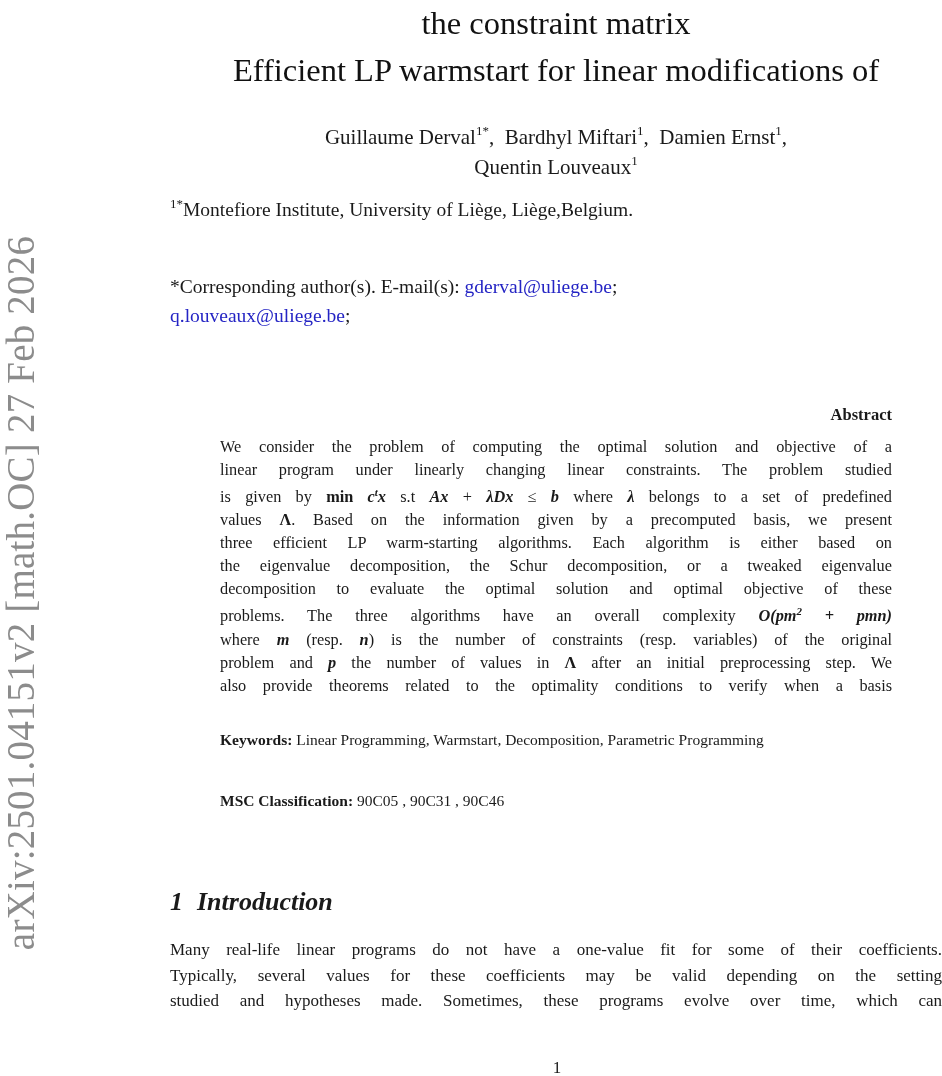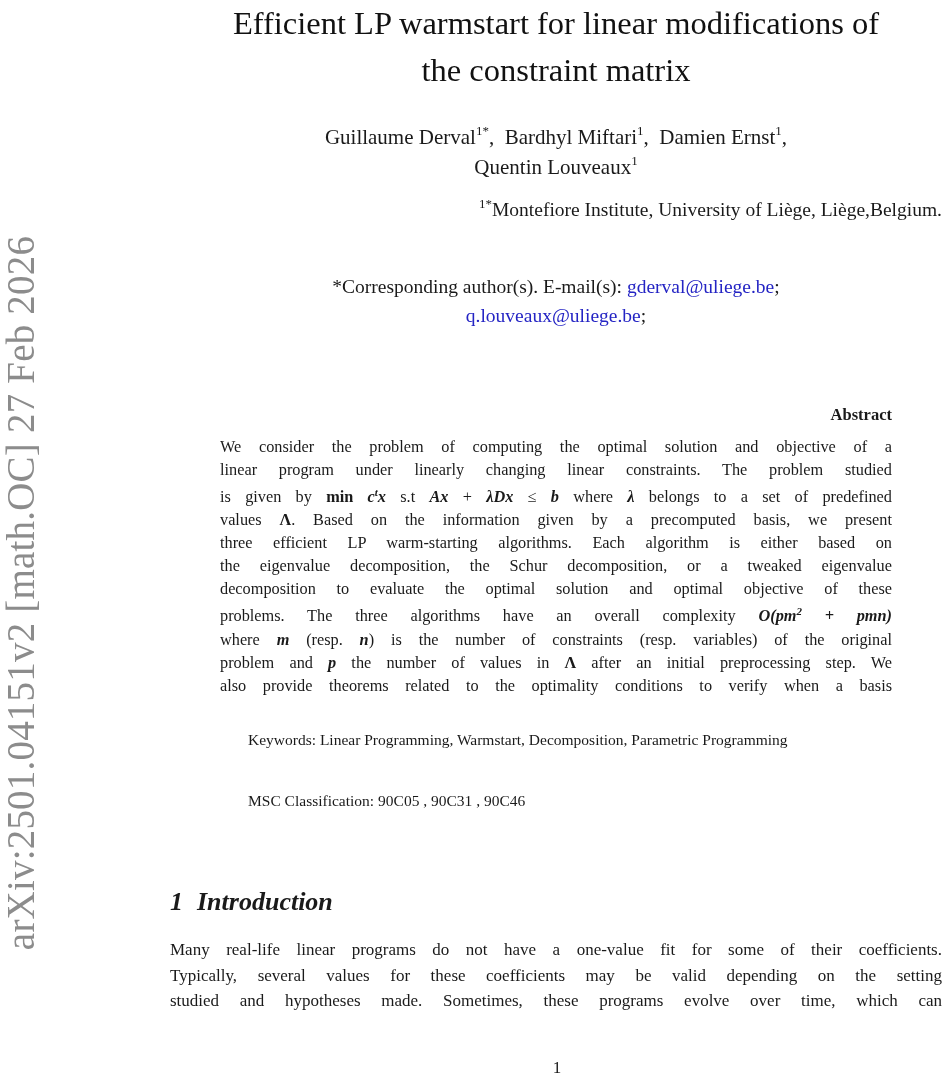--- a/index.html
+++ b/index.html
@@ -21,27 +21,27 @@
     font-size: 32.5px; line-height: 47px; color: #111;
   }
   .authors {
     position: absolute; left: 170px; width: 772px; top: 122px;
     text-align: center; font-family: "Liberation Serif", serif;
     font-size: 21px; line-height: 30px;
   }
   .authors sup { font-size: 13px; vertical-align: 9px; line-height: 0; }
   .affil {
     position: absolute; left: 170px; width: 772px; top: 196px;
-    text-align: right; font-family: "Liberation Serif", serif;
+    text-align: left; font-family: "Liberation Serif", serif;
     font-size: 19.5px; line-height: 28px;
   }
   .affil sup { font-size: 13px; vertical-align: 8px; line-height: 0; }
   .contacts {
     position: absolute; left: 170px; width: 772px; top: 272px;
-    text-align: center; font-family: "Liberation Serif", serif;
+    text-align: left; font-family: "Liberation Serif", serif;
     font-size: 19.5px; line-height: 29px;
   }
   .email { color: #2424c4; text-decoration: none; }
   .abstract-head {
     position: absolute; left: 220px; width: 672px; top: 405px;
     text-align: right; font-family: "Liberation Serif", serif;
     font-weight: bold; font-size: 16.5px;
   }
   .abstract-body {
     position: absolute; left: 220px; width: 672px; top: 435px;
@@ -53,21 +53,21 @@
   .m { font-weight: bold; font-style: italic; }
   .mb { font-weight: bold; }
   .kw {
     position: absolute; left: 220px; width: 600px; top: 730px;
     font-family: "Liberation Serif", serif; font-size: 15.5px; line-height: 20px;
   }
   .msc {
     position: absolute; left: 220px; width: 600px; top: 791px;
     font-family: "Liberation Serif", serif; font-size: 15.5px; line-height: 20px;
   }
-  .label-b { font-weight: normal; margin-left: 28px; }
+  .label-b { font-weight: bold; }
   .section {
     position: absolute; left: 170px; top: 887px;
     font-family: "Liberation Serif", serif; font-weight: bold; font-size: 26px; font-style: italic;
   }
   .section .num { margin-right: 14px; }
   .intro {
     position: absolute; left: 170px; width: 772px; top: 937px;
     font-family: "Liberation Serif", serif; font-size: 17px; line-height: 25.5px;
   }
   .intro .ln { display: block; white-space: nowrap; text-align: justify; text-align-last: justify; }
@@ -75,22 +75,22 @@
     position: absolute; left: 540px; width: 34px; top: 1058px; text-align: center;
     font-family: "Liberation Serif", serif; font-size: 17px;
   }
 </style>
 </head>
 <body>
 
 <div class="stamp">arXiv:2501.04151v2  [math.OC]  27 Feb 2026</div>
 
 <div class="title">
+  <div>the constraint matrix</div>
   <div>Efficient LP warmstart for linear modifications of</div>
-  <div>the constraint matrix</div>
 </div>
 
 <div class="authors">
   <div>
     <span>Guillaume Derval</span><sup>1*</sup>,&nbsp;
     <span>Bardhyl Miftari</span><sup>1</sup>,&nbsp;
     <span>Damien Ernst</span><sup>1</sup>,
   </div>
   <div>
     <span>Quentin Louveaux</span><sup>1</sup>

